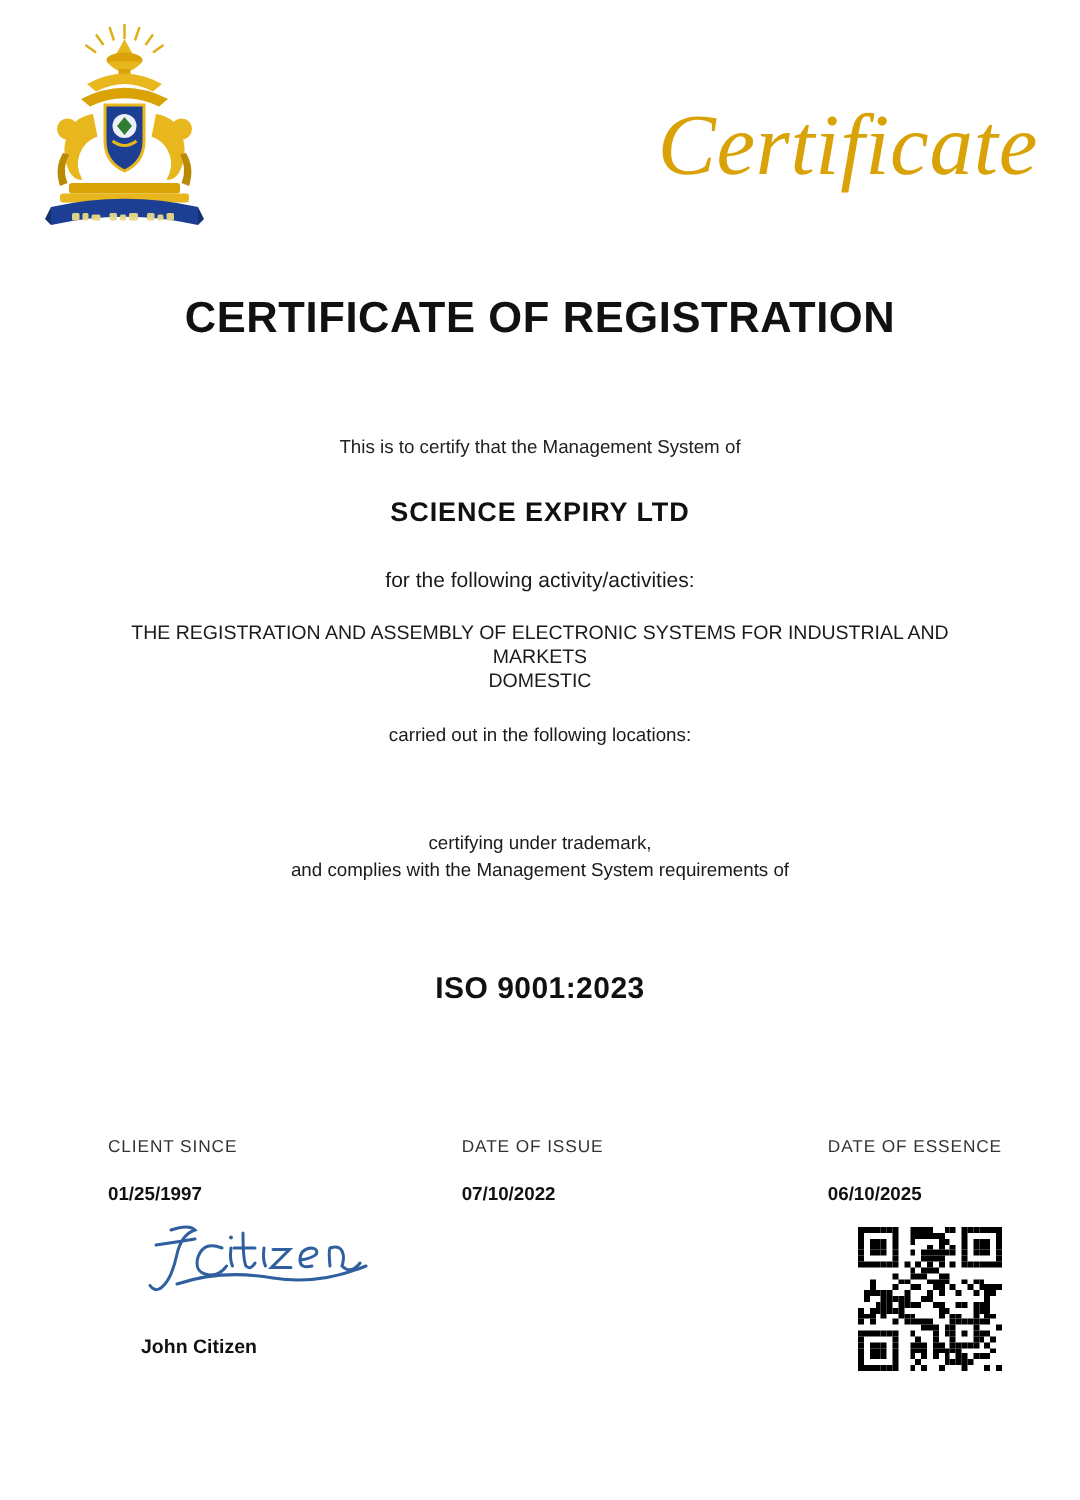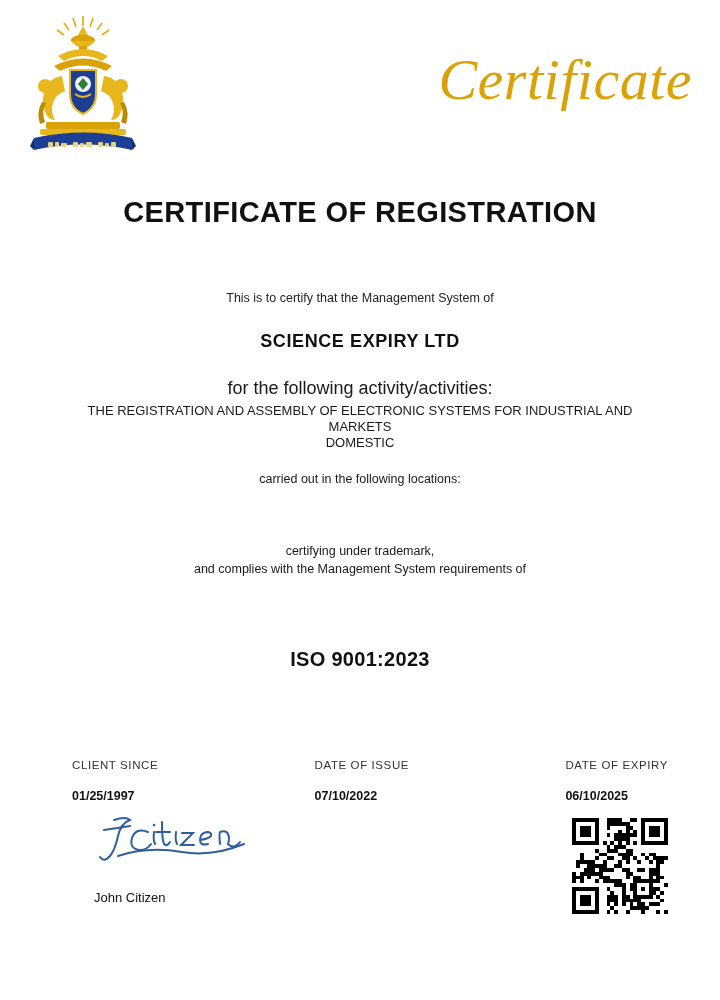--- a/index.html
+++ b/index.html
@@ -36,21 +36,21 @@
     position: absolute;
     left: 18px;
     top: 10px;
     width: 130px;
     height: 155px;
   }
 
   .cert-word {
     position: absolute;
     right: 28px;
-    top: 51px;
+    top: 68px;
     font-family: "Liberation Serif", serif;
     font-style: italic;
     font-size: 58px;
     color: #d9a207;
     letter-spacing: 0.5px;
     line-height: 1;
     white-space: nowrap;
   }
 
   
@@ -84,22 +84,22 @@
   .company {
     font-size: 18px;
     font-weight: bold;
     letter-spacing: 0.6px;
     margin-top: 24px;
     margin-bottom: 26px;
     color: #111;
   }
 
   .activity-label {
-    font-size: 18px;
-    margin-bottom: 4px;
+    font-size: 14px;
+    margin-bottom: 20px;
   }
 
   .activity-text {
     font-size: 13px;
     line-height: 1.25;
     margin: 0 auto;
     max-width: 600px;
   }
 
   .spacer-20 { height: 20px; }
@@ -159,21 +159,21 @@
     width: 180px;
     height: 58px;
   }
   .signature svg { display: block; }
 
   .signer-name {
     position: absolute;
     left: 94px;
     top: 890px;
     font-size: 13px;
-    font-weight: normal;
+    font-weight: bold;
     color: #111;
   }
 
   
   .qr-wrap {
     position: absolute;
     right: 52px;
     top: 818px;
     width: 96px;
     height: 96px;
@@ -285,21 +285,21 @@
   <div class="dates">
     <div class="date-col">
       <div class="date-label">CLIENT SINCE</div>
       <div class="date-value">01/25/1997</div>
     </div>
     <div class="date-col center">
       <div class="date-label">DATE OF ISSUE</div>
       <div class="date-value">07/10/2022</div>
     </div>
     <div class="date-col right">
-      <div class="date-label">DATE OF EXPIRY</div>
+      <div class="date-label">DATE OF ESSENCE</div>
       <div class="date-value">06/10/2025</div>
     </div>
   </div>
 
   <div class="signature">
     <svg width="180" height="58" viewBox="0 0 180 58" xmlns="http://www.w3.org/2000/svg">
       <g fill="none" stroke="#2f5f9e" stroke-width="2" stroke-linecap="round">
 
         <path d="M18 8 q12 -4 16 0 q-9 3 -12 16 q-3 14 -8 20 q-6 7 -10 1"></path>
         <path d="M8 18 q14 -2 26 -4"></path>

